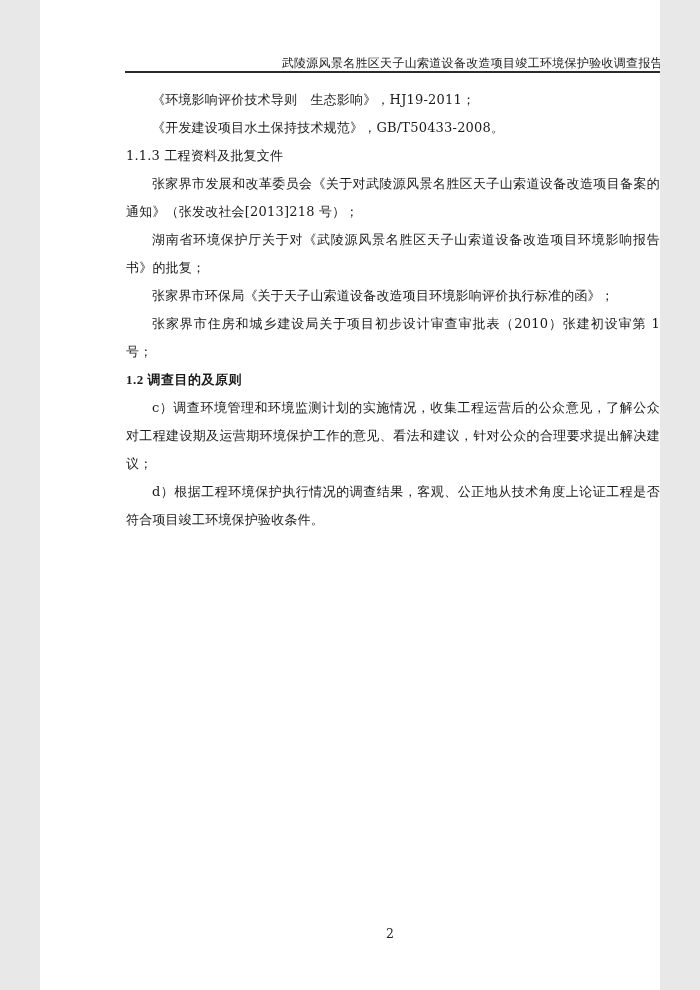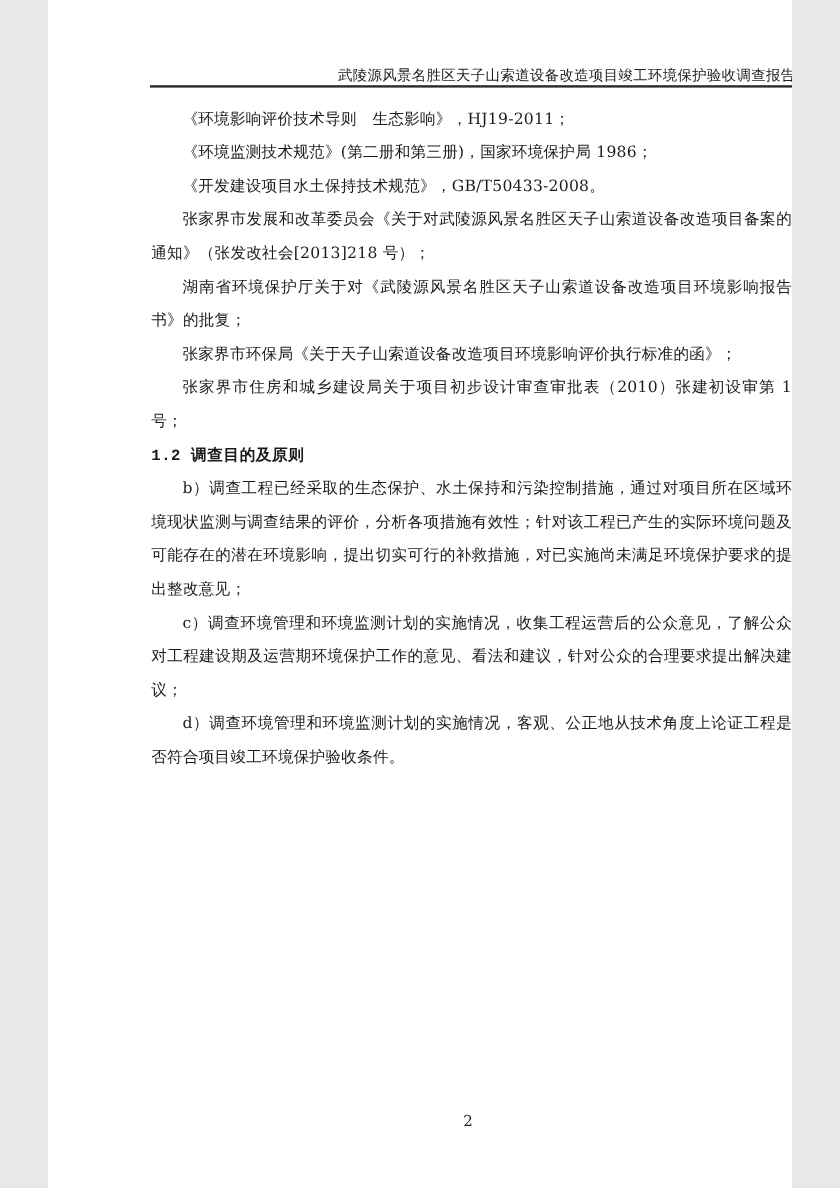--- a/index.html
+++ b/index.html
@@ -54,21 +54,21 @@
   }
   .content p.para {
     text-indent: 2em;
   }
   .content p.heading3 {
     text-indent: 0;
   }
   .content p.heading2 {
     text-indent: 0;
     font-weight: bold;
-    font-family: Liberation Mono, monospace;
+    font-family: Liberation Serif, serif;
     letter-spacing: 0.5px;
   }
   .footer {
     position: absolute;
     bottom: 48px;
     left: 0;
     width: 700px;
     text-align: center;
   }
   .page-number {
@@ -82,29 +82,28 @@
 <div class="page">
 
   <div class="header">
     <span class="header-title">武陵源风景名胜区天子山索道设备改造项目竣工环境保护验收调查报告</span>
   </div>
 
   <div class="header-rule"></div>
 
   <div class="content" id="content">
       <p class="para">《环境影响评价技术导则　生态影响》，HJ19-2011；</p>
-      <p class="para">《环境监测技术规范》(第二册和第三册)，国家环境保护局 1986；</p>
       <p class="para">《开发建设项目水土保持技术规范》，GB/T50433-2008。</p>
+      <p class="heading3">1.1.3 工程资料及批复文件</p>
       <p class="para">张家界市发展和改革委员会《关于对武陵源风景名胜区天子山索道设备改造项目备案的通知》（张发改社会[2013]218 号）；</p>
       <p class="para">湖南省环境保护厅关于对《武陵源风景名胜区天子山索道设备改造项目环境影响报告书》的批复；</p>
       <p class="para">张家界市环保局《关于天子山索道设备改造项目环境影响评价执行标准的函》；</p>
       <p class="para">张家界市住房和城乡建设局关于项目初步设计审查审批表（2010）张建初设审第 1 号；</p>
       <p class="heading2">1.2 调查目的及原则</p>
-      <p class="para">b）调查工程已经采取的生态保护、水土保持和污染控制措施，通过对项目所在区域环境现状监测与调查结果的评价，分析各项措施有效性；针对该工程已产生的实际环境问题及可能存在的潜在环境影响，提出切实可行的补救措施，对已实施尚未满足环境保护要求的提出整改意见；</p>
       <p class="para">c）调查环境管理和环境监测计划的实施情况，收集工程运营后的公众意见，了解公众对工程建设期及运营期环境保护工作的意见、看法和建议，针对公众的合理要求提出解决建议；</p>
-      <p class="para">d）调查环境管理和环境监测计划的实施情况，客观、公正地从技术角度上论证工程是否符合项目竣工环境保护验收条件。</p>
+      <p class="para">d）根据工程环境保护执行情况的调查结果，客观、公正地从技术角度上论证工程是否符合项目竣工环境保护验收条件。</p>
     </div>
 
   <div class="footer">
     <span class="page-number">2</span>
   </div>
 
 </div>
 
 </body></html>

